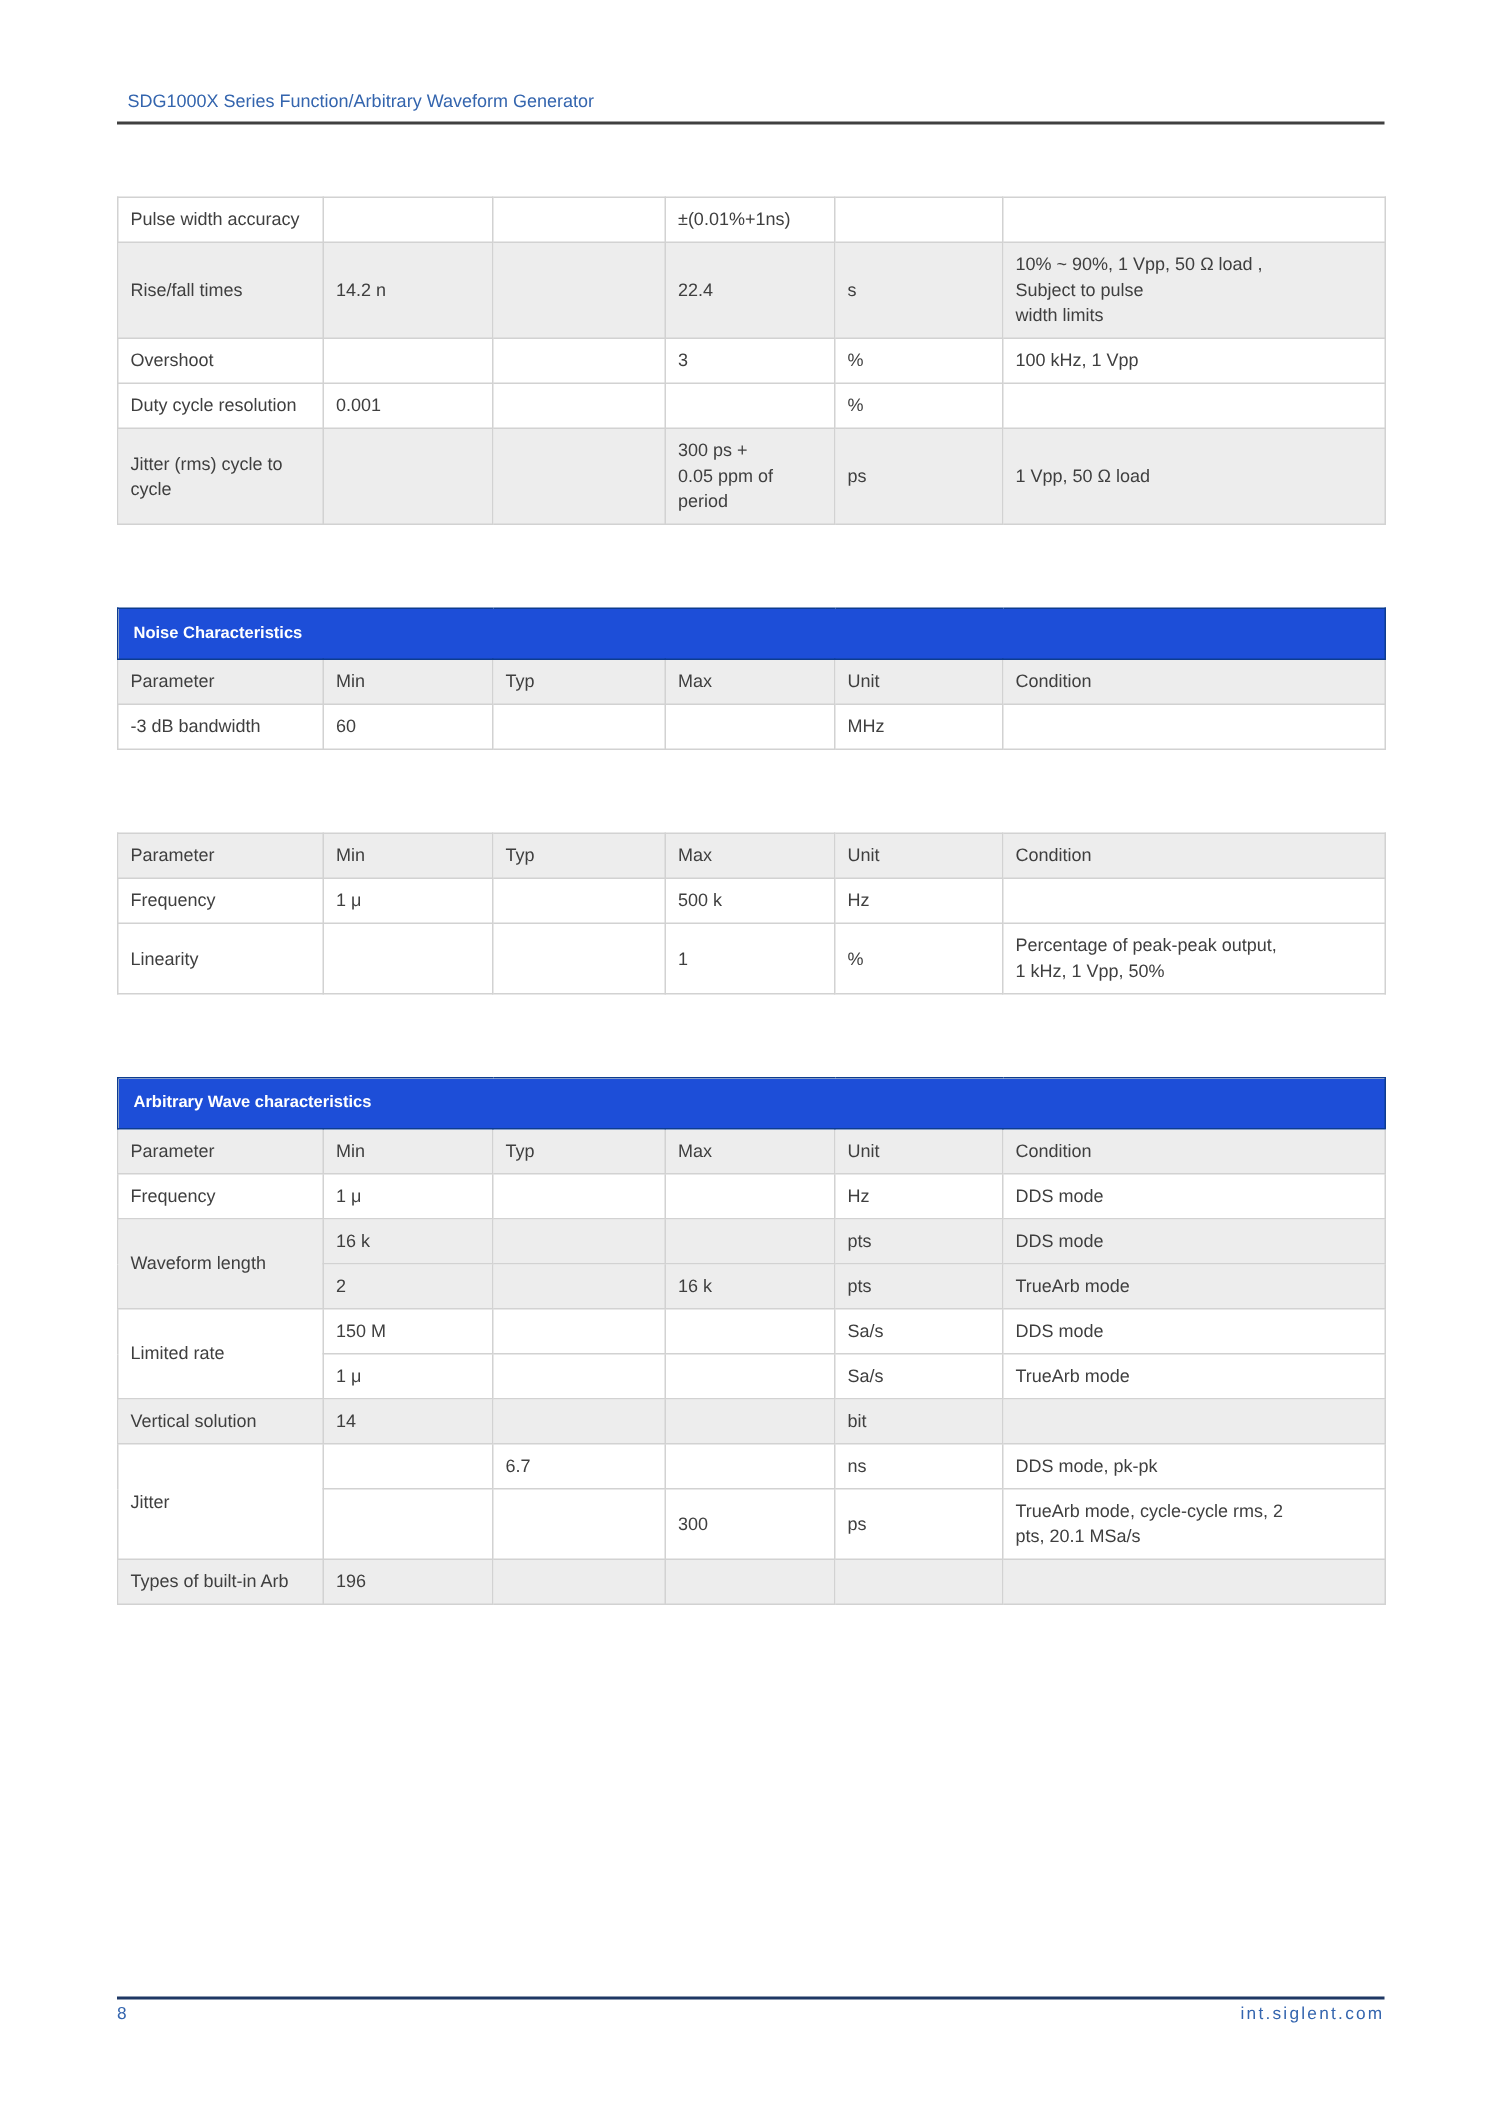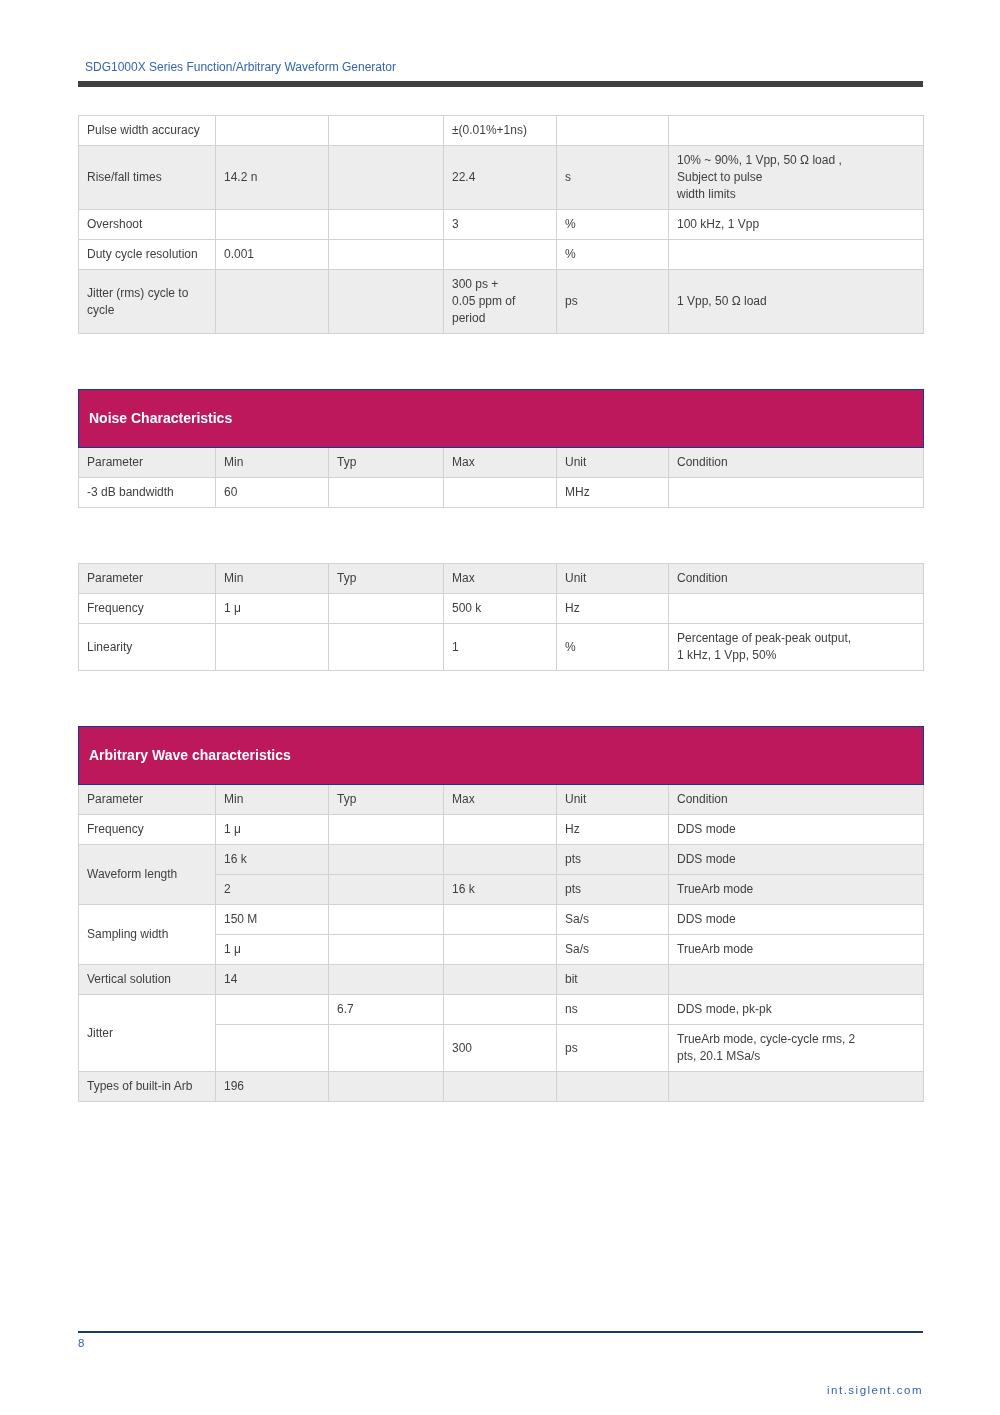--- a/index.html
+++ b/index.html
@@ -5,45 +5,45 @@
   * { box-sizing: border-box; }
   html, body { margin: 0; padding: 0; }
   body {
     width: 1000px; height: 1415px; position: relative;
     background: #ffffff; color: #3f3f3f;
     font-family: "Liberation Sans", sans-serif;
   }
   .page-header { position: absolute; left: 78px; width: 845px; top: 60px; }
   .page-header .title {
     font-size: 12px; color: #3465ae; padding: 0 0 7px 7px;
-    border-bottom: 6px solid #404040;
+    border-bottom: 2px solid #404040;
   }
   .content { position: absolute; left: 78px; top: 115px; width: 845px; }
   table.spec {
     width: 845px; border-collapse: collapse; table-layout: fixed;
-    margin: 0 0 55px 0; font-size: 12px;
+    margin: 16px 0 55px 0; font-size: 12px;
   }
   table.spec td, table.spec th {
     border: 1px solid #d2d2d2; padding: 6px 8px; vertical-align: middle;
     text-align: left; font-weight: normal; white-space: pre-line;
     line-height: 17px; overflow: hidden;
   }
   tr.title-row th {
-    background: #be185d; color: #ffffff; font-weight: bold; font-size: 14px;
-    border: 1px solid #0d3c8f; padding: 20px 10px; line-height: 17px;
+    background: #1d4ed8; color: #ffffff; font-weight: bold; font-size: 11px;
+    border: 1px solid #0d3c8f; padding: 8px 10px; line-height: 17px;
     white-space: nowrap;
   }
   tr.head td, tr.alt td { background: #ededed; }
   .footer {
     position: absolute; left: 78px; width: 845px; top: 1331px;
     border-top: 2px solid #1f3864; padding-top: 4px;
     display: flex; justify-content: space-between;
     font-size: 11.5px; color: #3465ae;
   }
-  .footer .site { letter-spacing: 1.5px; margin-top: 47px; }
+  .footer .site { letter-spacing: 1.5px; }
 </style>
 </head>
 <body>
 
 <div class="page-header">
   <div class="title">SDG1000X Series Function/Arbitrary Waveform Generator</div>
 </div>
 
 <div class="content">
 
@@ -215,21 +215,21 @@
       </tr>
       <tr class="alt">
         <td>2</td>
         <td></td>
         <td>16 k</td>
         <td>pts</td>
         <td>TrueArb mode</td>
       </tr>
 
       <tr>
-        <td rowspan="2">Sampling width</td>
+        <td rowspan="2">Limited rate</td>
         <td>150 M</td>
         <td></td>
         <td></td>
         <td>Sa/s</td>
         <td>DDS mode</td>
       </tr>
       <tr>
         <td>1 μ</td>
         <td></td>
         <td></td>

